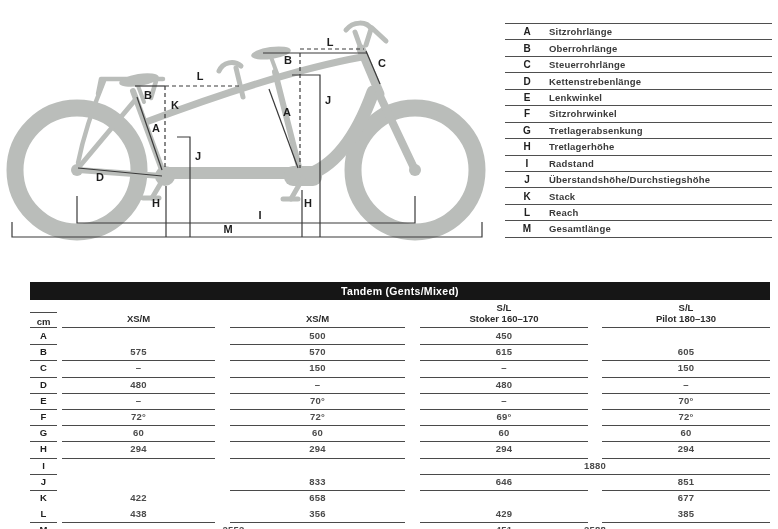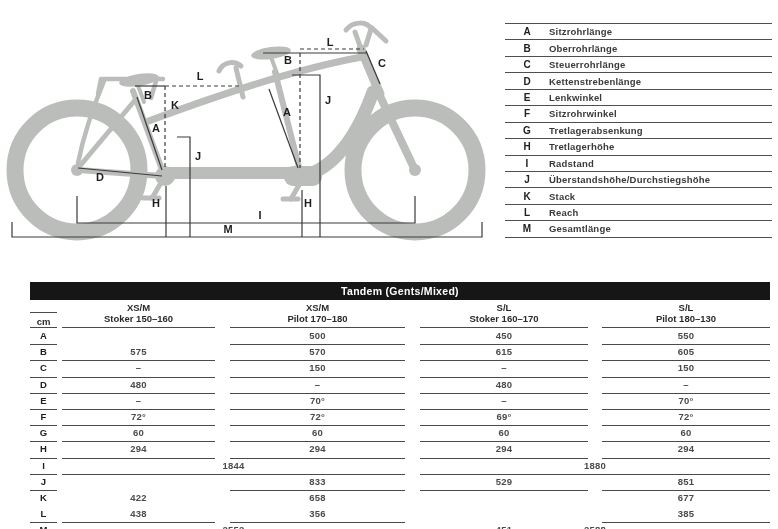--- a/index.html
+++ b/index.html
@@ -167,41 +167,38 @@
     </div>
 
   <div class="spec">
     <div class="bar">
       <span>Tandem (Gents/Mixed)</span>
     </div>
     <div class="grid thead">
       <div class="unit">cm</div>
       <div class="hcell" style="grid-column:3">
         <div>XS/M</div>
-        <div>Stoker 150–160</div>
       </div>
       <div class="hcell" style="grid-column:5">
         <div>XS/M</div>
-        <div>Pilot 170–180</div>
       </div>
       <div class="hcell" style="grid-column:7">
         <div>S/L</div>
         <div>Stoker 160–170</div>
       </div>
       <div class="hcell" style="grid-column:9">
         <div>S/L</div>
         <div>Pilot 180–130</div>
       </div>
     </div>
     <div id="tbody">
         <div class="trow">
           <div class="cellk">A</div>
           <div class="cellv" style="grid-column: 5;">500</div>
           <div class="cellv" style="grid-column: 7;">450</div>
-          <div class="cellv" style="grid-column: 9;">550</div>
         </div>
         <div class="trow">
           <div class="cellk">B</div>
           <div class="cellv" style="grid-column: 3;">575</div>
           <div class="cellv" style="grid-column: 5;">570</div>
           <div class="cellv" style="grid-column: 7;">615</div>
           <div class="cellv" style="grid-column: 9;">605</div>
         </div>
         <div class="trow">
           <div class="cellk">C</div>
@@ -240,40 +237,40 @@
         </div>
         <div class="trow">
           <div class="cellk">H</div>
           <div class="cellv" style="grid-column: 3;">294</div>
           <div class="cellv" style="grid-column: 5;">294</div>
           <div class="cellv" style="grid-column: 7;">294</div>
           <div class="cellv" style="grid-column: 9;">294</div>
         </div>
         <div class="trow">
           <div class="cellk">I</div>
-          <div class="cellv" style="grid-column: 3 / span 3;">1844</div>
           <div class="cellv" style="grid-column: 7 / span 3;">1880</div>
         </div>
         <div class="trow">
           <div class="cellk">J</div>
           <div class="cellv" style="grid-column: 5;">833</div>
-          <div class="cellv" style="grid-column: 7;">529</div>
+          <div class="cellv" style="grid-column: 7;">646</div>
           <div class="cellv" style="grid-column: 9;">851</div>
         </div>
         <div class="trow">
           <div class="cellk">K</div>
           <div class="cellv" style="grid-column: 3;">422</div>
           <div class="cellv" style="grid-column: 5; text-align: center;">658</div>
           <div class="cellv" style="grid-column: 7; margin-top: 32px;">451</div>
           <div class="cellv" style="grid-column: 9;">677</div>
         </div>
         <div class="trow">
           <div class="cellk">L</div>
           <div class="cellv" style="grid-column: 3;">438</div>
           <div class="cellv" style="grid-column: 5;">356</div>
+          <div class="cellv" style="grid-column: 7;">429</div>
           <div class="cellv" style="grid-column: 9;">385</div>
         </div>
         <div class="trow">
           <div class="cellk">M</div>
           <div class="cellv" style="grid-column: 3 / span 3;">2552</div>
           <div class="cellv" style="grid-column: 7 / span 3;">2588</div>
         </div>
       </div>
   </div>
 

